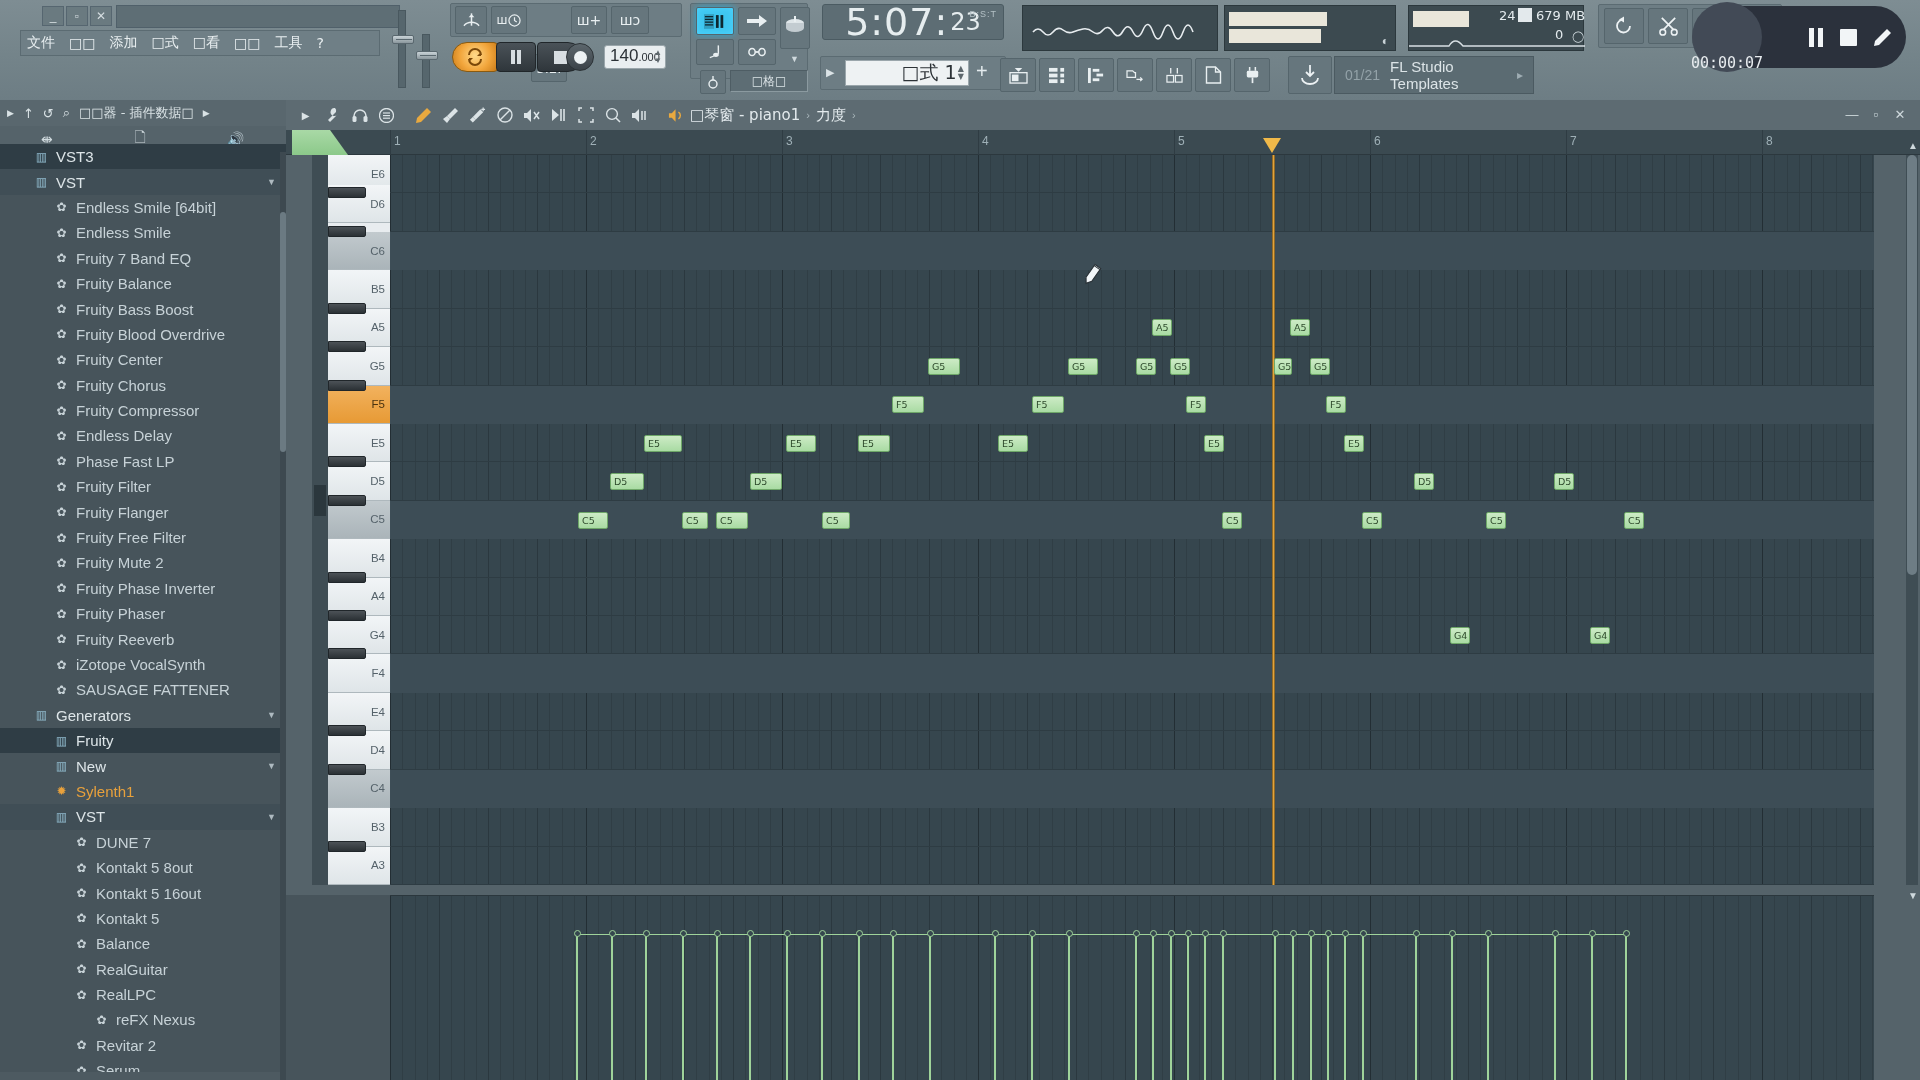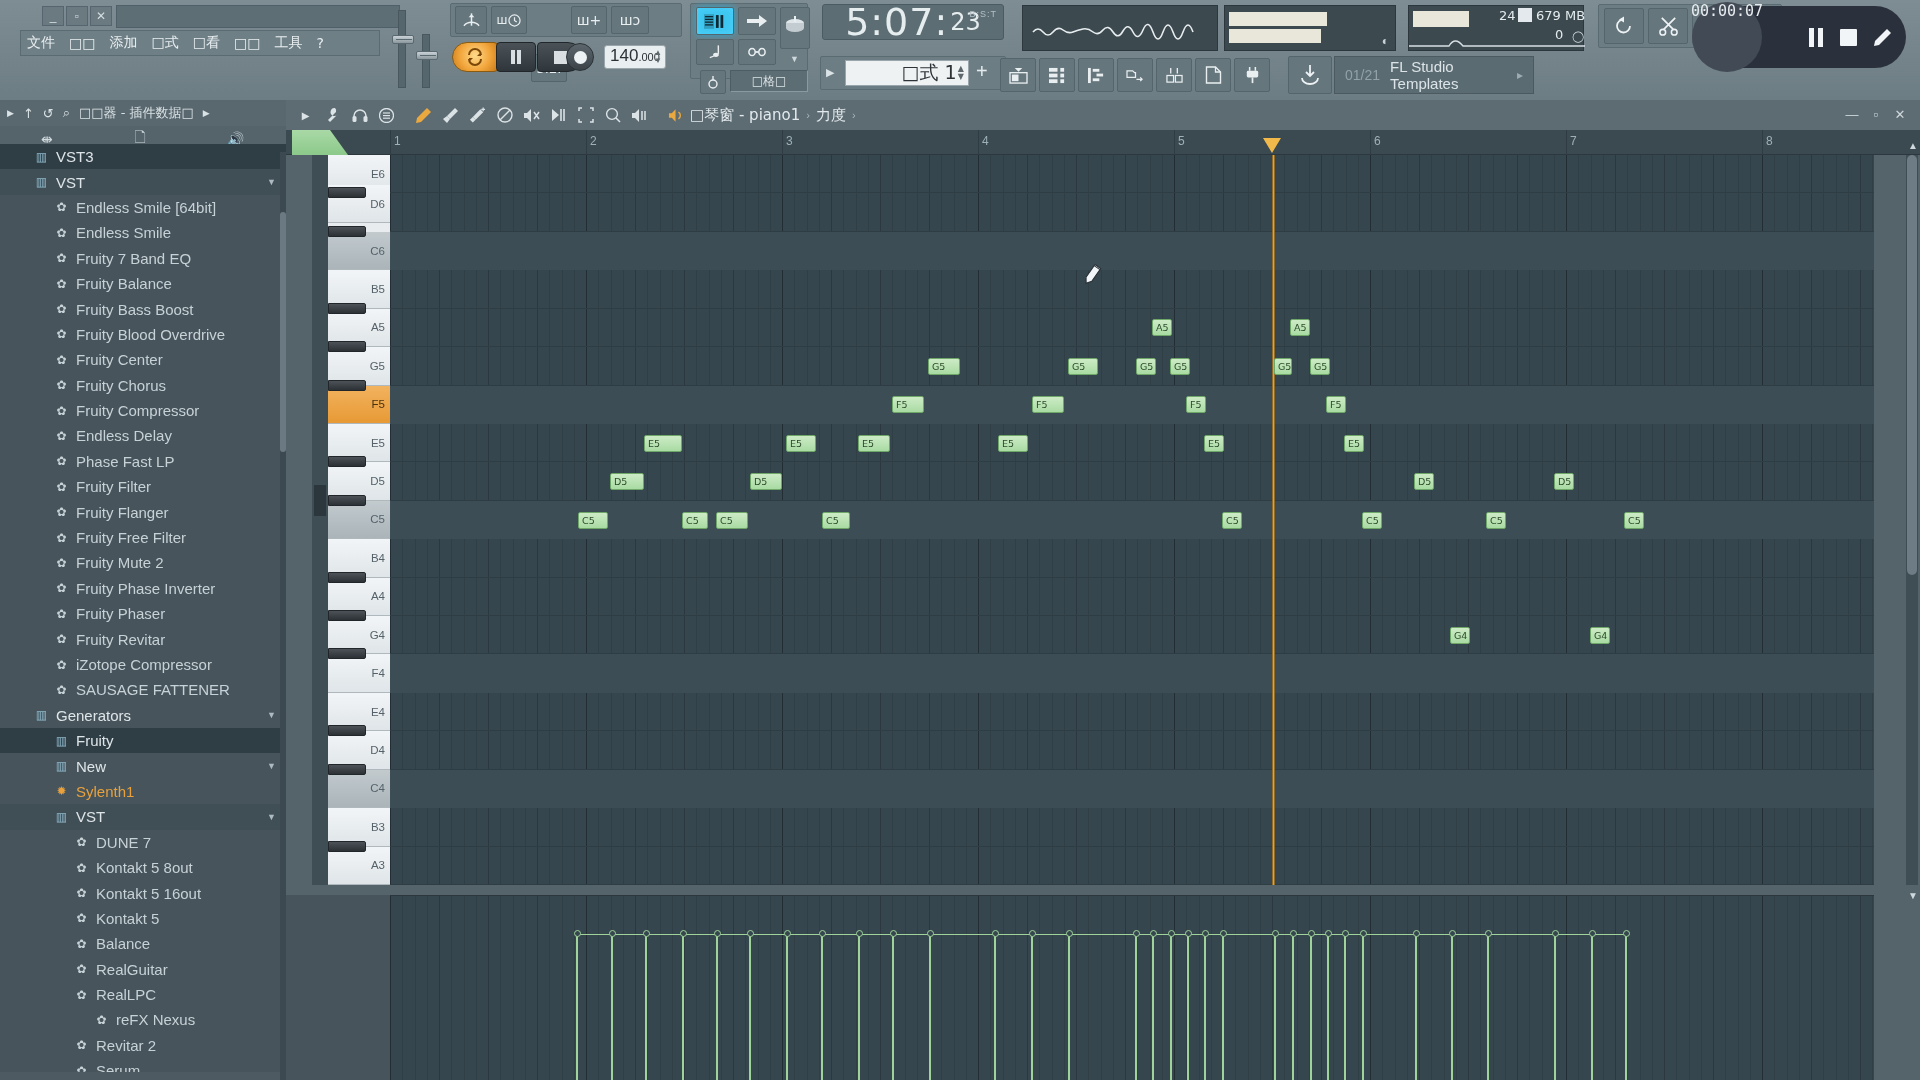--- a/index.html
+++ b/index.html
@@ -154,21 +154,21 @@
   
   .rec-overlay{
     position:absolute; right:14px; top:6px; height:62px; width:200px;
     background:#2b313c; border-radius:31px;
     display:flex; align-items:center; justify-content:flex-end;
     padding-right:14px; gap:16px;
   }
   .rec-bubble{
     position:absolute; left:-14px; top:-4px; width:70px; height:70px; border-radius:50%;
     background:#424a56;
-    display:flex; align-items:flex-start; justify-content:center;
+    display:flex; align-items:flex-end; justify-content:center;
   }
   .rec-time{ color:#e8ecef; font-size:15px; font-family:"DejaVu Sans Mono", monospace; white-space:nowrap;}
   .rec-ic{ color:#f2f5f7; display:flex; align-items:center; justify-content:center;}
 
   
   .browser{
     position:absolute; left:0; top:100px; width:286px; height:980px;
     background:#4d5a61;
   }
   .br-head{
@@ -698,25 +698,25 @@
         <div class="br-row" style="padding-left: 54px;">
           <span class="ic">✿</span>
           <span>Fruity Phase Inverter</span>
         </div>
         <div class="br-row" style="padding-left: 54px;">
           <span class="ic">✿</span>
           <span>Fruity Phaser</span>
         </div>
         <div class="br-row" style="padding-left: 54px;">
           <span class="ic">✿</span>
-          <span>Fruity Revitar</span>
-        </div>
-        <div class="br-row" style="padding-left: 54px;">
-          <span class="ic">✿</span>
-          <span>iZotope Compressor</span>
+          <span>Fruity Reeverb</span>
+        </div>
+        <div class="br-row" style="padding-left: 54px;">
+          <span class="ic">✿</span>
+          <span>iZotope VocalSynth</span>
         </div>
         <div class="br-row" style="padding-left: 54px;">
           <span class="ic">✿</span>
           <span>SAUSAGE FATTENER</span>
         </div>
         <div class="br-row folder" style="padding-left: 34px;">
           <span class="ic" style="color: rgb(143, 185, 204);">▥</span>
           <span>Generators</span>
           <span style="position: absolute; right: 10px; font-size: 9px; color: rgb(174, 186, 192);">▼</span>
         </div>

